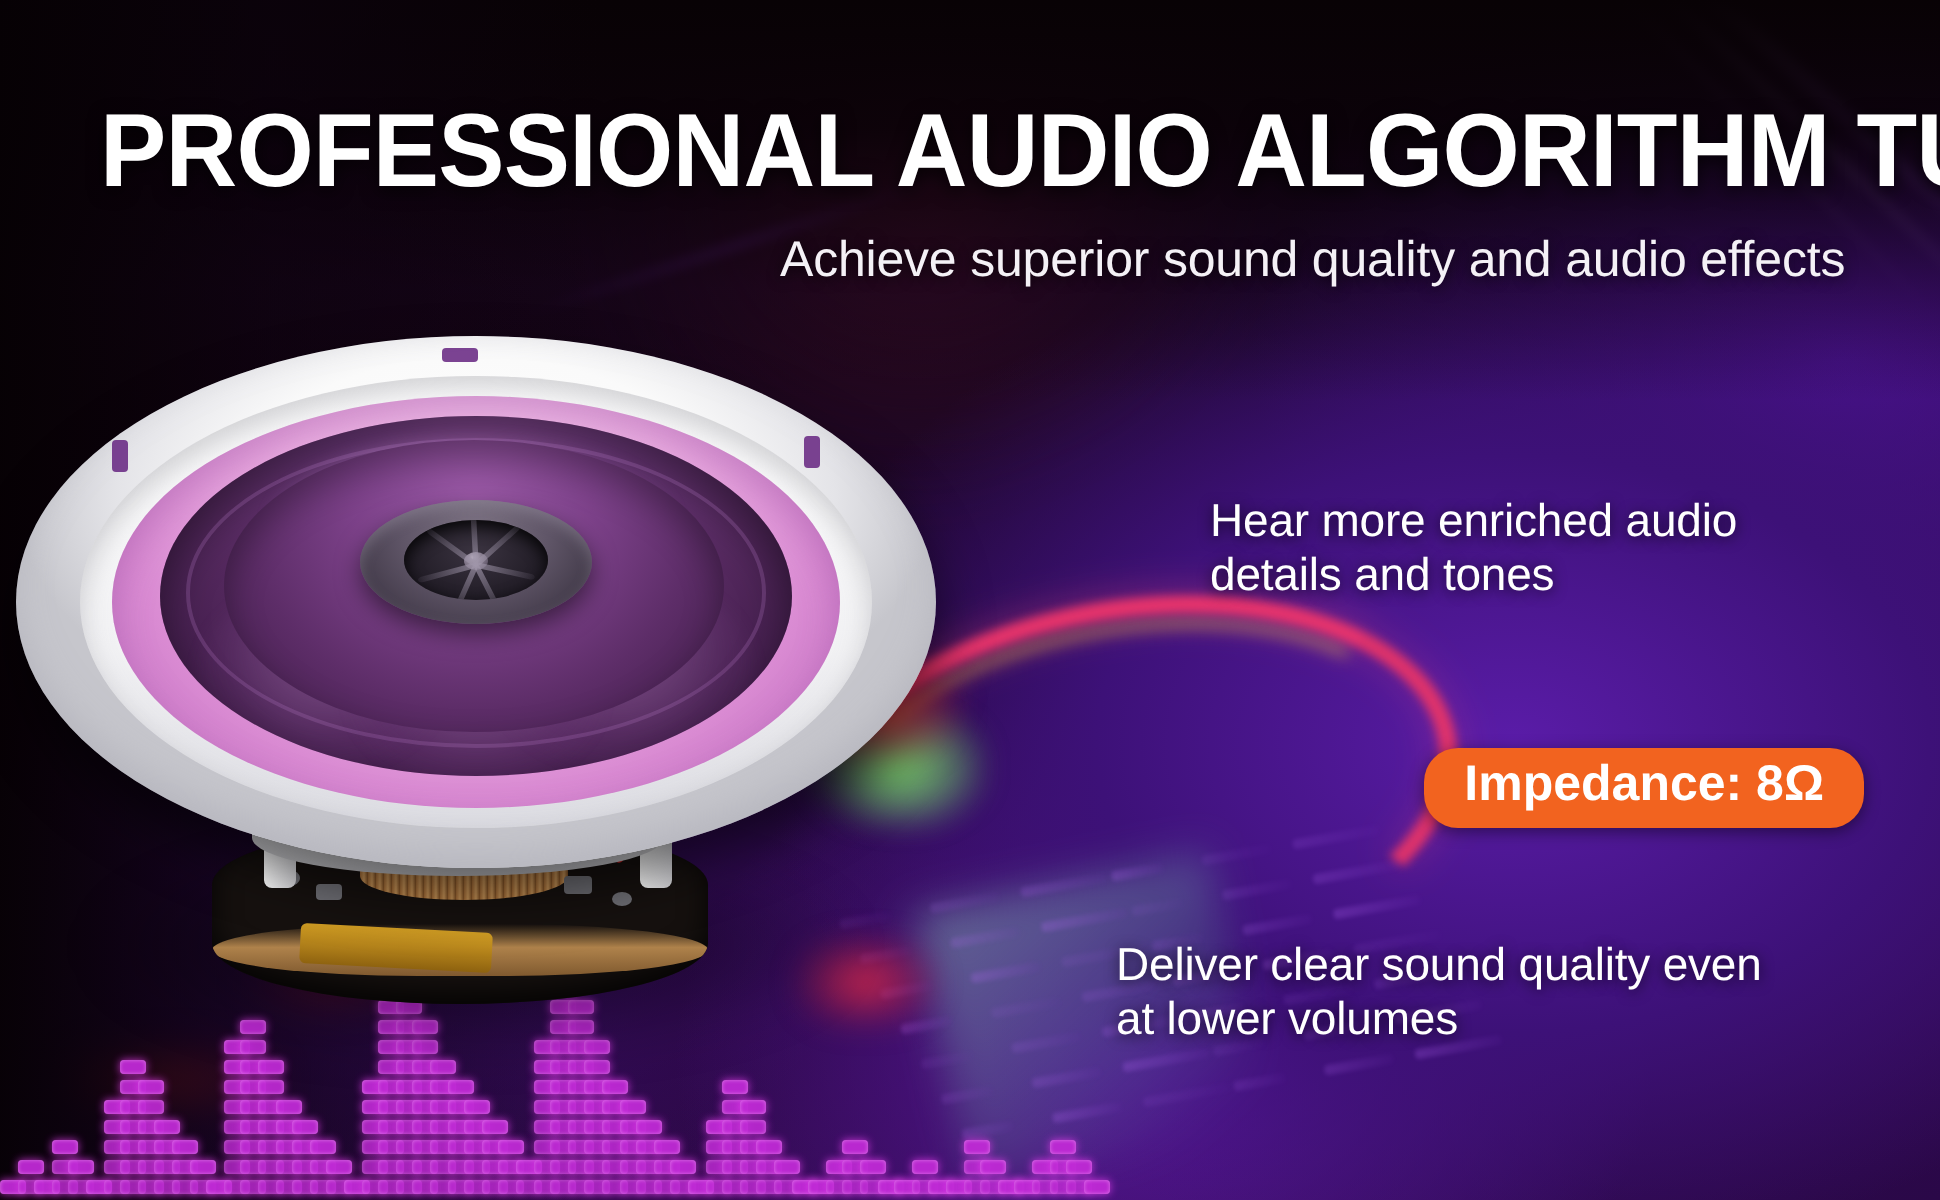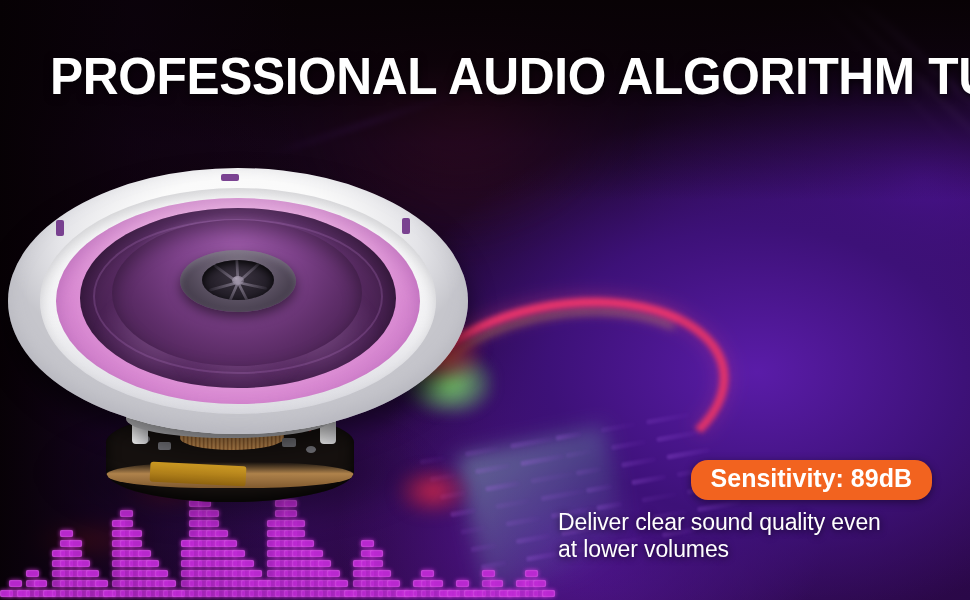--- a/index.html
+++ b/index.html
@@ -891,26 +891,29 @@
         <div class="tw-blade" style="transform: rotate(63deg) scaleY(0.55);"></div>
         <div class="tw-blade" style="transform: rotate(114deg) scaleY(0.55);"></div>
         <div class="tw-blade" style="transform: rotate(165deg) scaleY(0.55);"></div>
         <div class="tw-blade" style="transform: rotate(216deg) scaleY(0.55);"></div>
         <div class="tw-blade" style="transform: rotate(267deg) scaleY(0.55);"></div>
         <div class="tw-blade" style="transform: rotate(318deg) scaleY(0.55);"></div>
       </div>
   </div>
 
   <div id="title">PROFESSIONAL AUDIO ALGORITHM TUNING</div>
+  <div id="subtitle">Achieve superior sound quality and audio effects</div>
 
   <div class="feature" id="feature-1">
+    <div class="caption">Hear more enriched audio
+details and tones</div>
   </div>
 
   <div class="feature" id="feature-2">
+    <div class="badge one-line">Impedance: 8Ω</div>
   </div>
 
   <div class="feature" id="feature-3">
-    <div class="badge one-line">Sensitivity: 89dB</div>
     <div class="caption">Deliver clear sound quality even
 at lower volumes</div>
   </div>
 
 </div>
 
 </body></html>

